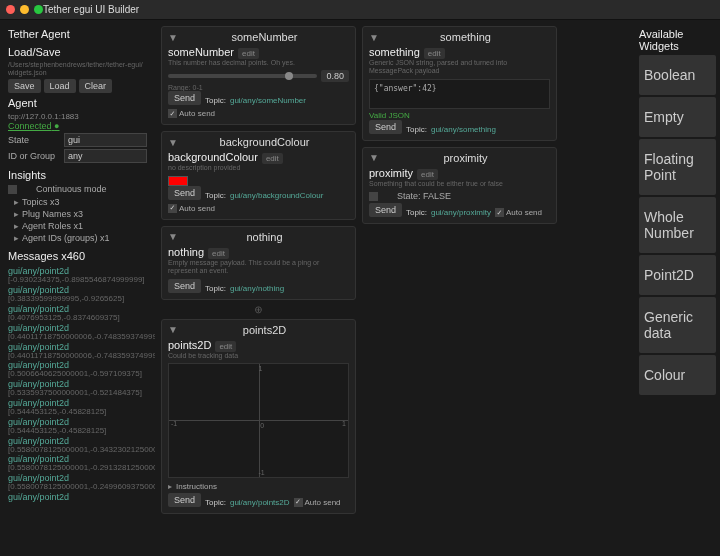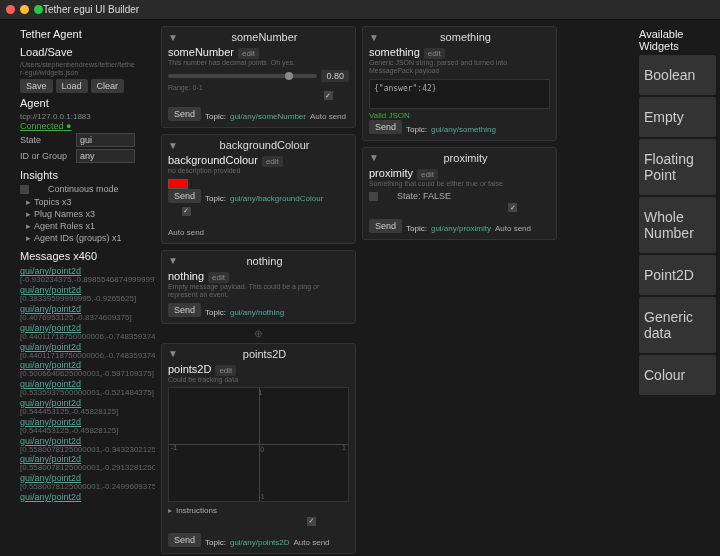--- a/index.html
+++ b/index.html
@@ -3,55 +3,55 @@
 <meta charset="utf-8">
 <style>
 * { margin: 0; padding: 0; box-sizing: border-box; font-family: -apple-system, BlinkMacSystemFont, sans-serif; }
 body { background: #1a1a1a; color: #ccc; font-size: 10px; width: 720px; height: 556px; overflow: hidden; display: flex; flex-direction: column; }
 .titlebar { height: 20px; background: #2a2a2a; display: flex; align-items: center; padding: 0 6px; border-bottom: 1px solid #111; }
 .traffic { display: flex; gap: 5px; }
 .dot { width: 9px; height: 9px; border-radius: 50%; }
 .dot.r { background: #ff5f57; } .dot.y { background: #febc2e; } .dot.g { background: #28c840; }
 .title { flex: 1; text-align: left; font-size: 10px; color: #ddd; }
 .main { flex: 1; display: flex; overflow: hidden; }
-.left { width: 155px; padding: 6px 20px; overflow: hidden; }
+.left { width: 155px; padding: 6px 8px; overflow: hidden; }
 .center { flex: 1; display: flex; gap: 6px; padding: 6px; align-items: flex-start; }
 .right { width: 85px; padding: 6px 4px; }
 h3 { font-size: 11px; font-weight: 400; color: #eee; margin: 2px 0 3px; }
 .path { font-size: 7px; color: #666; word-break: break-all; line-height: 1.1; }
 .btnrow { display: flex; gap: 3px; margin: 3px 0; }
 .btn { background: #3a3a3a; border: none; color: #ccc; font-size: 9px; padding: 2px 6px; cursor: pointer; border-radius: 2px; }
 .tcp { font-size: 8px; color: #888; }
 .connected { color: #4a4; font-size: 9px; text-decoration: underline; }
 .row { display: flex; align-items: center; gap: 4px; margin: 2px 0; font-size: 9px; }
 .label { width: 52px; color: #aaa; }
 .input { background: #2a2a2a; border: 1px solid #444; color: #ccc; font-size: 9px; padding: 1px 3px; flex: 1; min-width: 0; }
 .cb { display: flex; align-items: center; gap: 19px; font-size: 9px; color: #aaa; margin: 2px 0; }
 .tree { font-size: 9px; color: #aaa; }
 .tree div { padding: 1px 0 1px 6px; }
 .tri { display: inline-block; width: 8px; color: #888; }
 .msgs { margin-top: 4px; }
-.msg-topic { color: #5a9; font-size: 9px; text-decoration: underline; }
+.msg-topic { color: #5a9; font-size: 9px; }
 .msg-val { color: #666; font-size: 8px; line-height: 1.1; }
 .col { display: flex; flex-direction: column; gap: 6px; width: 195px; }
 .panel { background: #222; border: 1px solid #333; border-radius: 3px; padding: 4px 6px 6px; }
 .phead { display: flex; align-items: center; gap: 4px; margin-bottom: 3px; }
 .phead .tri { color: #888; }
 .ptitle { flex: 1; text-align: center; font-size: 11px; color: #ddd; }
 .pname { font-size: 11px; color: #eee; }
 .edit { font-size: 8px; color: #888; background: #333; padding: 1px 4px; border-radius: 2px; margin-left: 4px; }
 .desc { font-size: 7px; color: #666; line-height: 1.2; margin: 1px 0 3px; }
 .slider-row { display: flex; align-items: center; gap: 4px; margin: 2px 0; }
 .slider { flex: 1; height: 4px; background: #444; border-radius: 2px; position: relative; }
 .slider-knob { position: absolute; width: 8px; height: 8px; background: #888; border-radius: 50%; top: -2px; }
 .slider-val { background: #333; padding: 1px 5px; font-size: 9px; border-radius: 2px; }
 .range { font-size: 7px; color: #666; }
 .action { display: flex; align-items: flex-end; gap: 4px; margin-top: 0; font-size: 8px; flex-wrap: wrap; }
 .topic { color: #5a9; font-size: 8px; }
-.auto { display: flex; align-items: center; gap: 12px; font-size: 8px; color: #aaa; flex-direction: column; }
+.auto { display: flex; align-items: center; gap: 2px; font-size: 8px; color: #aaa; }
 .check { width: 9px; height: 9px; background: #444; display: inline-flex; align-items: center; justify-content: center; font-size: 7px; color: #ccc; }
 .swatch { width: 20px; height: 10px; background: #f00; border: 1px solid #555; }
 .jsonbox { background: #1a1a1a; border: 1px solid #333; padding: 4px; font-size: 8px; color: #aaa; height: 30px; font-family: monospace; }
 .valid { color: #4a4; font-size: 8px; margin-top: 2px; }
 .plot { width: 100%; height: 115px; background: #1a1a1a; border: 1px solid #333; position: relative; margin: 2px 0; }
 .plot::before, .plot::after { content: ''; position: absolute; background: #444; }
 .plot::before { left: 50%; top: 0; bottom: 0; width: 1px; }
 .plot::after { top: 50%; left: 0; right: 0; height: 1px; }
 .plot-lbl { position: absolute; font-size: 7px; color: #666; }
 .instr { font-size: 8px; color: #aaa; padding: 2px 0; }

